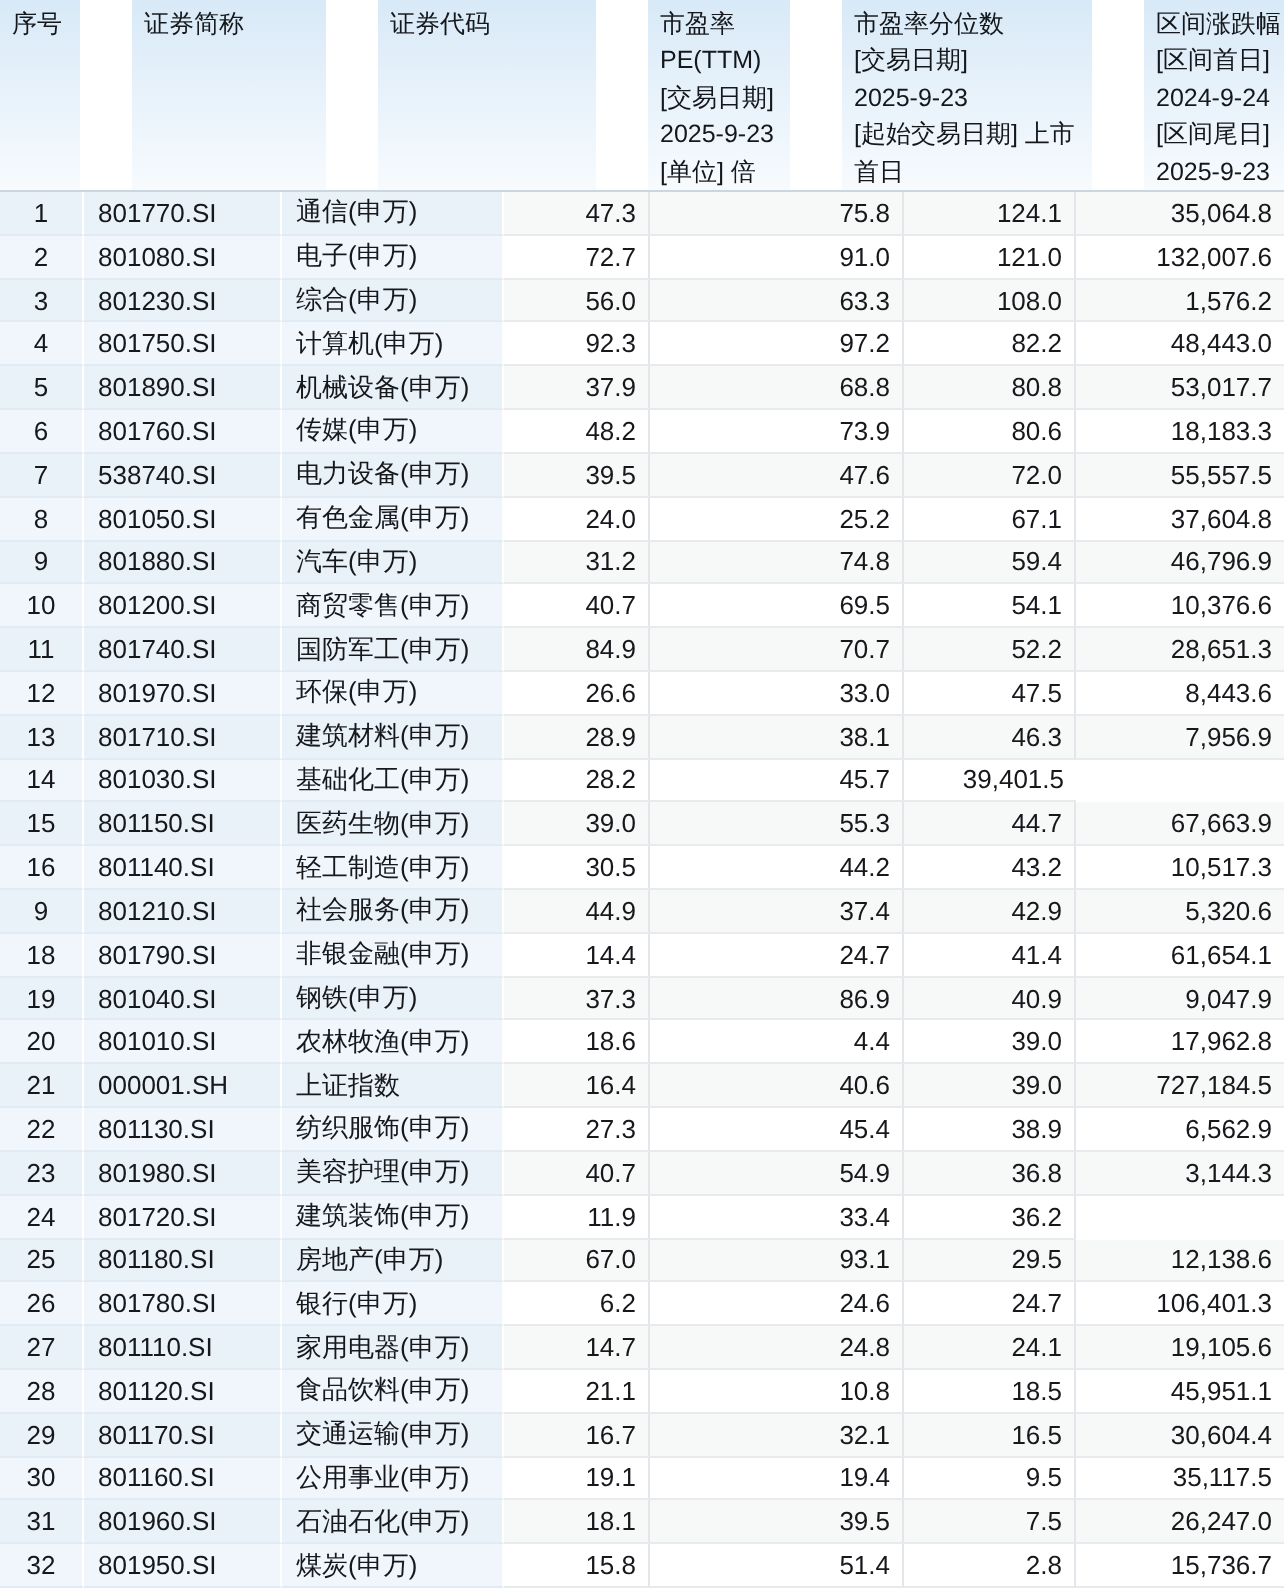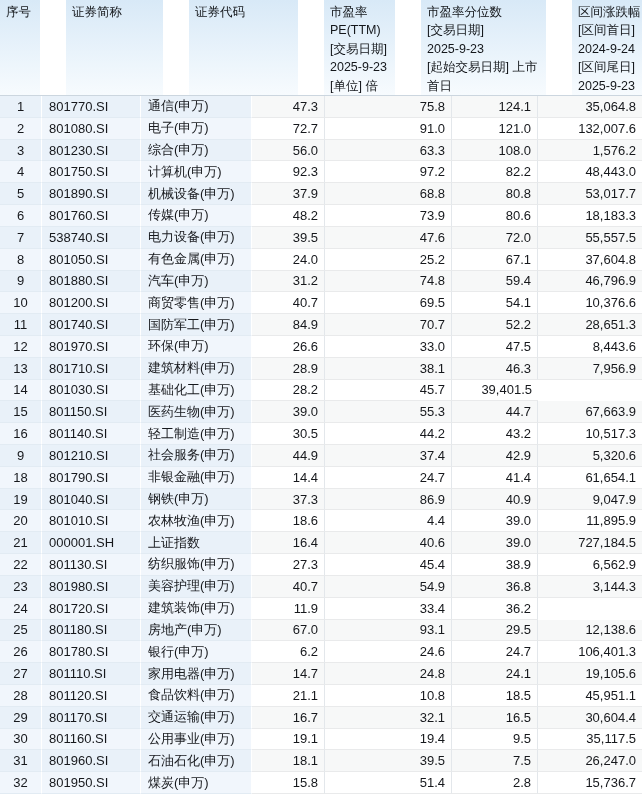--- a/index.html
+++ b/index.html
@@ -267,21 +267,21 @@
         <div class="cell c5 a-right g-num">40.9</div>
         <div class="cell c6 a-right g-num">9,047.9</div>
       </div>
       <div class="trow even">
         <div class="cell c0 a-center g-blue">20</div>
         <div class="cell c1 a-left g-blue">801010.SI</div>
         <div class="cell c2 a-left g-blue">农林牧渔(申万)</div>
         <div class="cell c3 a-right g-num">18.6</div>
         <div class="cell c4 a-right g-num">4.4</div>
         <div class="cell c5 a-right g-num">39.0</div>
-        <div class="cell c6 a-right g-num">11,895.9</div>
+        <div class="cell c6 a-right g-num">17,962.8</div>
       </div>
       <div class="trow odd">
         <div class="cell c0 a-center g-blue">21</div>
         <div class="cell c1 a-left g-blue">000001.SH</div>
         <div class="cell c2 a-left g-blue">上证指数</div>
         <div class="cell c3 a-right g-num">16.4</div>
         <div class="cell c4 a-right g-num">40.6</div>
         <div class="cell c5 a-right g-num">39.0</div>
         <div class="cell c6 a-right g-num">727,184.5</div>
       </div>

